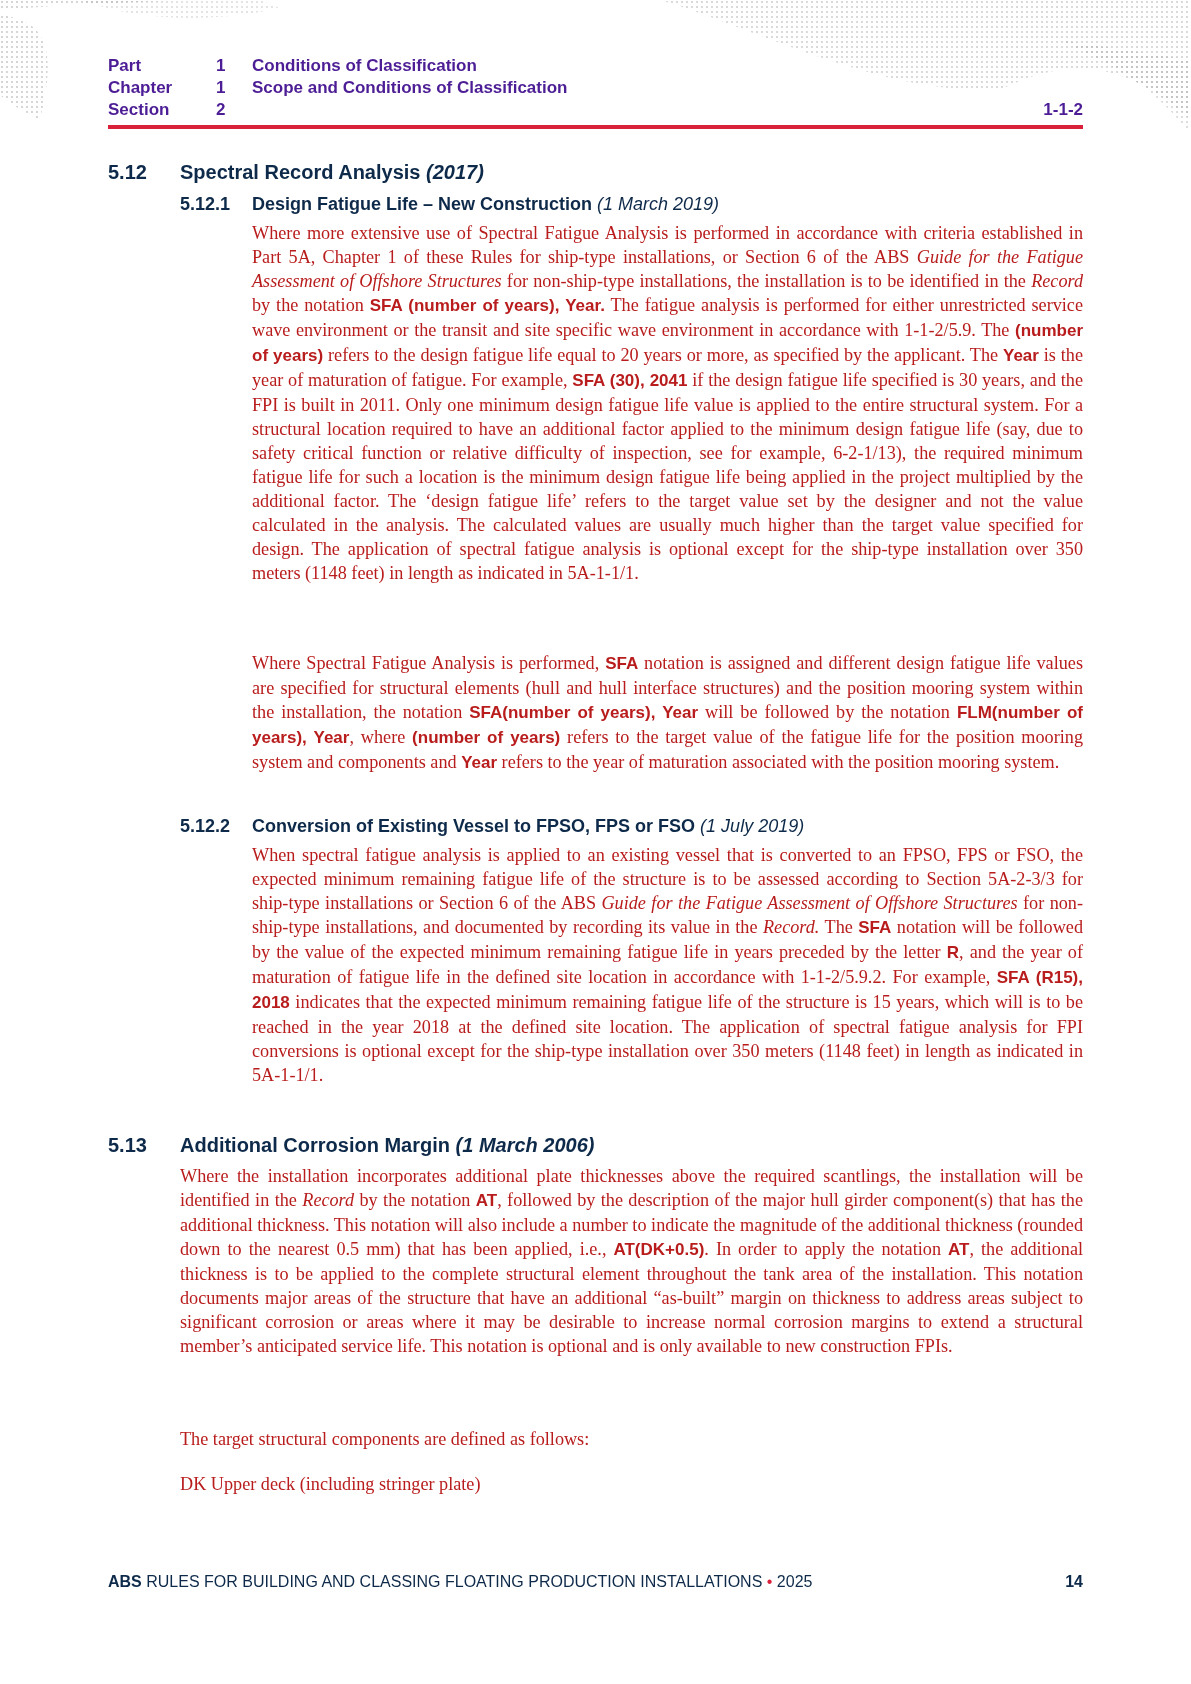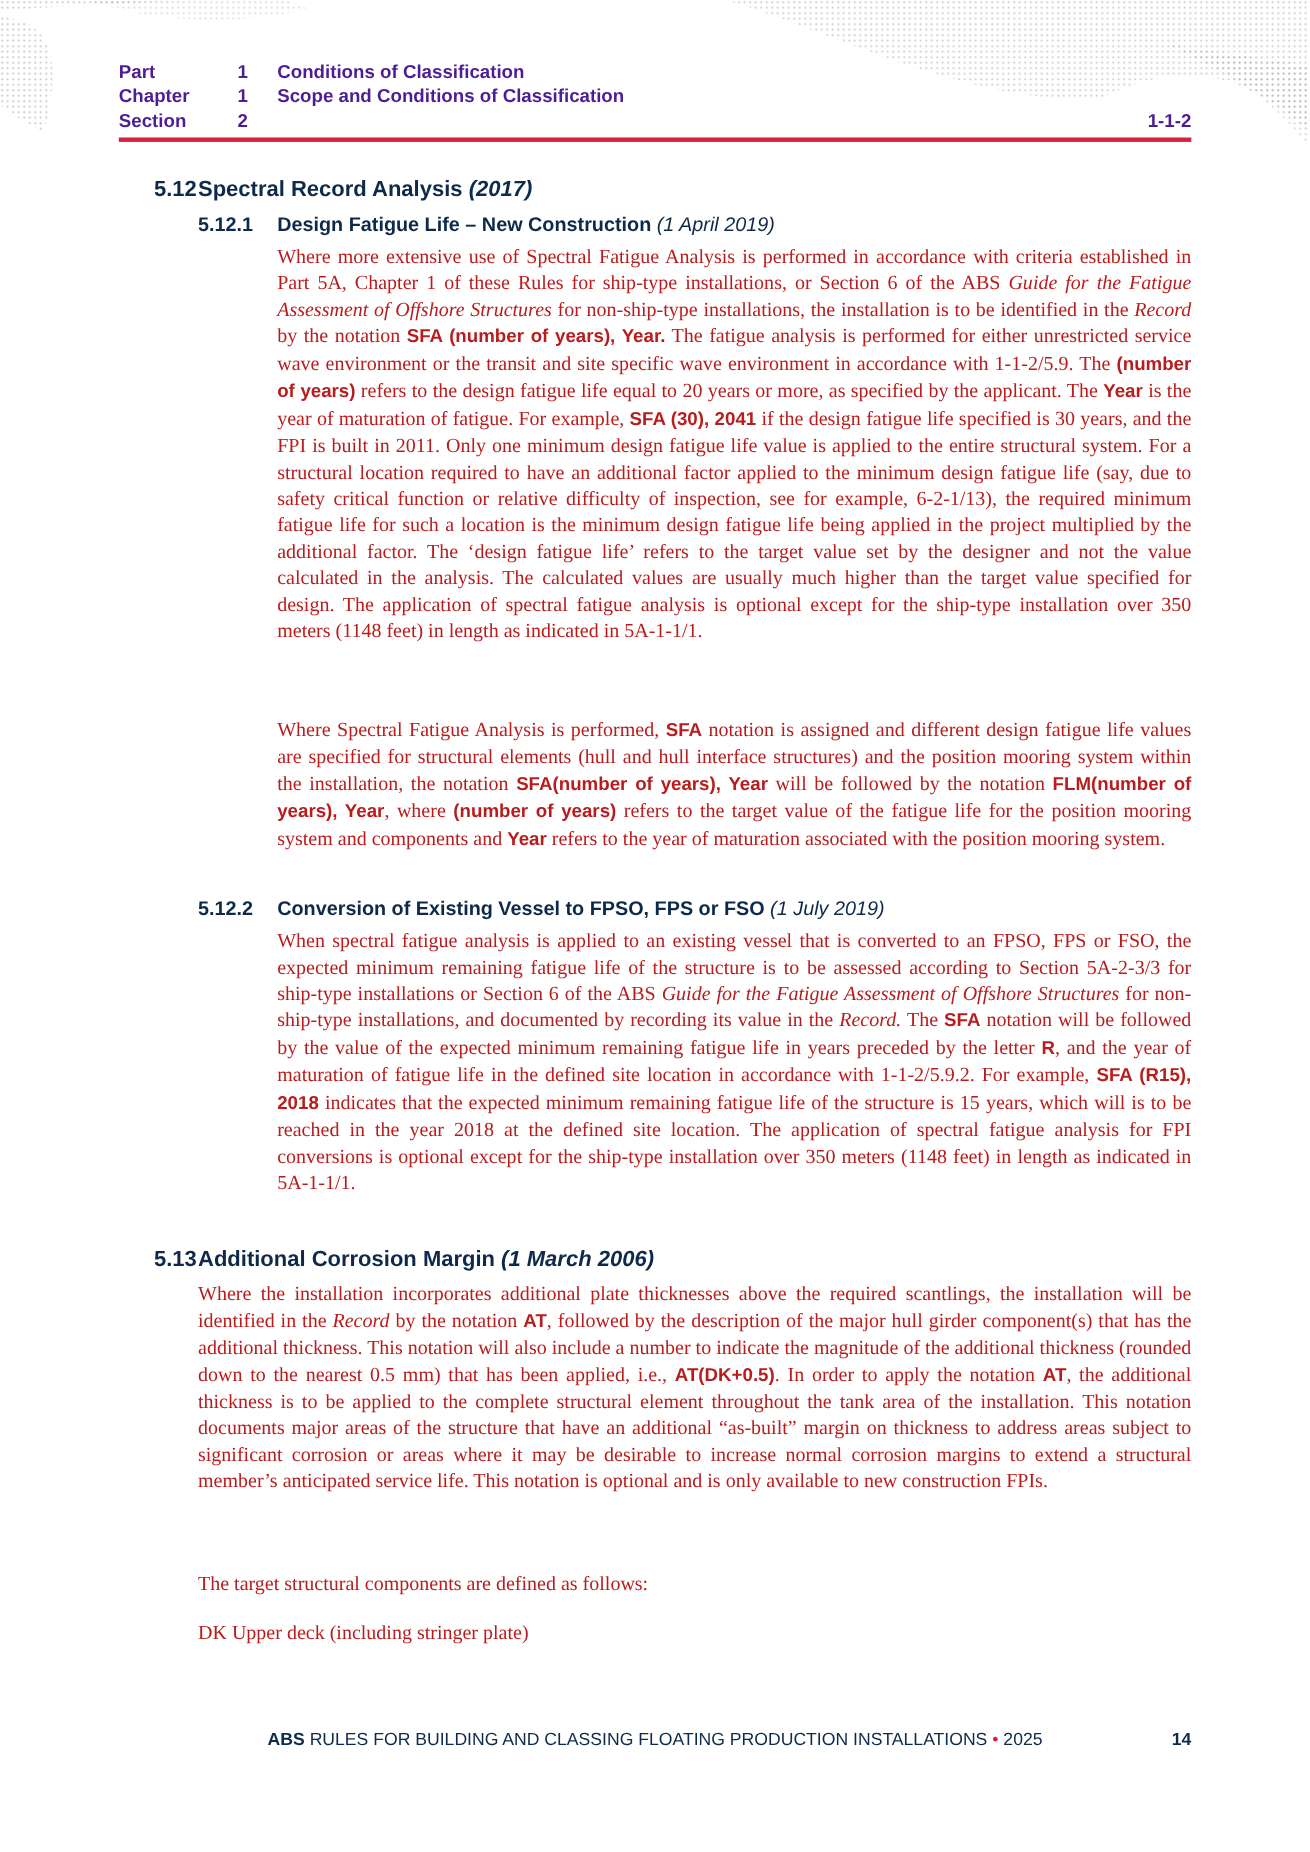--- a/index.html
+++ b/index.html
@@ -7,31 +7,31 @@
   .wave { position:absolute; left:0; top:0; width:1191px; height:200px; pointer-events:none; }
   .hdr { position:absolute; left:108px; top:55px; width:975px; font-family:"Liberation Sans", sans-serif; font-weight:bold; color:#4c1d95; font-size:17px; }
   .hdr .row { position:relative; height:22px; line-height:22px; }
   .hdr .lab { position:absolute; left:0; }
   .hdr .num { position:absolute; left:108px; }
   .hdr .ttl { position:absolute; left:144px; }
   .hdr .ttl i { font-style:italic; }
   .hdr .code { position:absolute; right:0; top:0; }
   .hdr-rule { position:absolute; left:108px; top:125px; width:975px; height:4px; background:#d9213a; }
   .h2 { position:absolute; font-family:"Liberation Sans", sans-serif; font-weight:bold; color:#0e2a4a; font-size:20px; line-height:24px; }
-  .h2 .n { position:absolute; left:0;margin-left:32px; }
+  .h2 .n { position:absolute; left:0; }
   .h2 .t { position:absolute; left:72px; white-space:nowrap; }
   .h2 i { font-style:italic; }
   .h3 { position:absolute; font-family:"Liberation Sans", sans-serif; font-weight:bold; color:#0e2a4a; font-size:18px; line-height:22px; }
   .h3 .n { position:absolute; left:0; }
   .h3 .t { position:absolute; left:72px; white-space:nowrap; }
   .h3 i { font-style:italic; font-weight:normal; }
   .p { position:absolute; font-size:18.2px; line-height:24px; text-align:justify; color:#b91c1c; }
   .p b { font-family:"Liberation Sans", sans-serif; font-weight:bold; font-size:17px; }
   .p i { font-style:italic; }
-  .foot { position:absolute; left:108px; top:1572px; width:975px; font-family:"Liberation Sans", sans-serif; color:#0e2a4a; font-size:16px; line-height:20px;text-align:center; }
+  .foot { position:absolute; left:108px; top:1572px; width:975px; font-family:"Liberation Sans", sans-serif; color:#0e2a4a; font-size:16px; line-height:20px; }
   .foot .abs { font-weight:bold; }
   .foot .dot { color:#d9213a; }
   .foot .pg { position:absolute; right:0; top:0; font-weight:bold; }
 </style>
 </head>
 <body>
 
 <svg class="wave" viewBox="0 0 1191 200" preserveAspectRatio="none">
   <defs>
     <pattern id="dots" width="5" height="5" patternUnits="userSpaceOnUse">
@@ -63,21 +63,21 @@
 </div>
 <div class="hdr-rule"></div>
 
 <div class="h2" style="left:108px; top:160px; width:975px;">
   <span class="n">5.12</span>
   <span class="t"><span>Spectral Record Analysis</span> <i>(2017)</i></span>
 </div>
 
 <div class="h3" style="left:180px; top:193px; width:903px;">
   <span class="n">5.12.1</span>
-  <span class="t"><span>Design Fatigue Life – New Construction</span> <i>(1 April 2019)</i></span>
+  <span class="t"><span>Design Fatigue Life – New Construction</span> <i>(1 March 2019)</i></span>
 </div>
 <div class="p" style="left:252px; top:221px; width:831px;"><span>Where more extensive use of Spectral Fatigue Analysis is performed in accordance with criteria established in Part 5A, Chapter 1 of these Rules for ship-type installations, or Section 6 of the ABS </span><i>Guide for the Fatigue Assessment of Offshore Structures</i><span> for non-ship-type installations, the installation is to be identified in the </span><i>Record</i><span> by the notation </span><b>SFA (number of years), Year.</b><span> The fatigue analysis is performed for either unrestricted service wave environment or the transit and site specific wave environment in accordance with 1-1-2/5.9. The </span><b>(number of years)</b><span> refers to the design fatigue life equal to 20 years or more, as specified by the applicant. The </span><b>Year</b><span> is the year of maturation of fatigue. For example, </span><b>SFA (30), 2041</b><span> if the design fatigue life specified is 30 years, and the FPI is built in 2011. Only one minimum design fatigue life value is applied to the entire structural system. For a structural location required to have an additional factor applied to the minimum design fatigue life (say, due to safety critical function or relative difficulty of inspection, see for example, 6-2-1/13), the required minimum fatigue life for such a location is the minimum design fatigue life being applied in the project multiplied by the additional factor. The ‘design fatigue life’ refers to the target value set by the designer and not the value calculated in the analysis. The calculated values are usually much higher than the target value specified for design. The application of spectral fatigue analysis is optional except for the ship-type installation over 350 meters (1148 feet) in length as indicated in 5A-1-1/1.</span></div>
 
 <div class="p" style="left:252px; top:651px; width:831px;"><span>Where Spectral Fatigue Analysis is performed, </span><b>SFA</b><span> notation is assigned and different design fatigue life values are specified for structural elements (hull and hull interface structures) and the position mooring system within the installation, the notation </span><b>SFA(number of years), Year</b><span> will be followed by the notation </span><b>FLM(number of years), Year</b><span>, where </span><b>(number of years)</b><span> refers to the target value of the fatigue life for the position mooring system and components and </span><b>Year</b><span> refers to the year of maturation associated with the position mooring system.</span></div>
 
 <div class="h3" style="left:180px; top:815px; width:903px;">
   <span class="n">5.12.2</span>
   <span class="t"><span>Conversion of Existing Vessel to FPSO, FPS or FSO</span> <i>(1 July 2019)</i></span>
 </div>
 <div class="p" style="left:252px; top:843px; width:831px;"><span>When spectral fatigue analysis is applied to an existing vessel that is converted to an FPSO, FPS or FSO, the expected minimum remaining fatigue life of the structure is to be assessed according to Section 5A-2-3/3 for ship-type installations or Section 6 of the ABS </span><i>Guide for the Fatigue Assessment of Offshore Structures</i><span> for non-ship-type installations, and documented by recording its value in the </span><i>Record.</i><span> The </span><b>SFA</b><span> notation will be followed by the value of the expected minimum remaining fatigue life in years preceded by the letter </span><b>R</b><span>, and the year of maturation of fatigue life in the defined site location in accordance with 1-1-2/5.9.2. For example, </span><b>SFA (R15), 2018</b><span> indicates that the expected minimum remaining fatigue life of the structure is 15 years, which will is to be reached in the year 2018 at the defined site location. The application of spectral fatigue analysis for FPI conversions is optional except for the ship-type installation over 350 meters (1148 feet) in length as indicated in 5A-1-1/1.</span></div>

